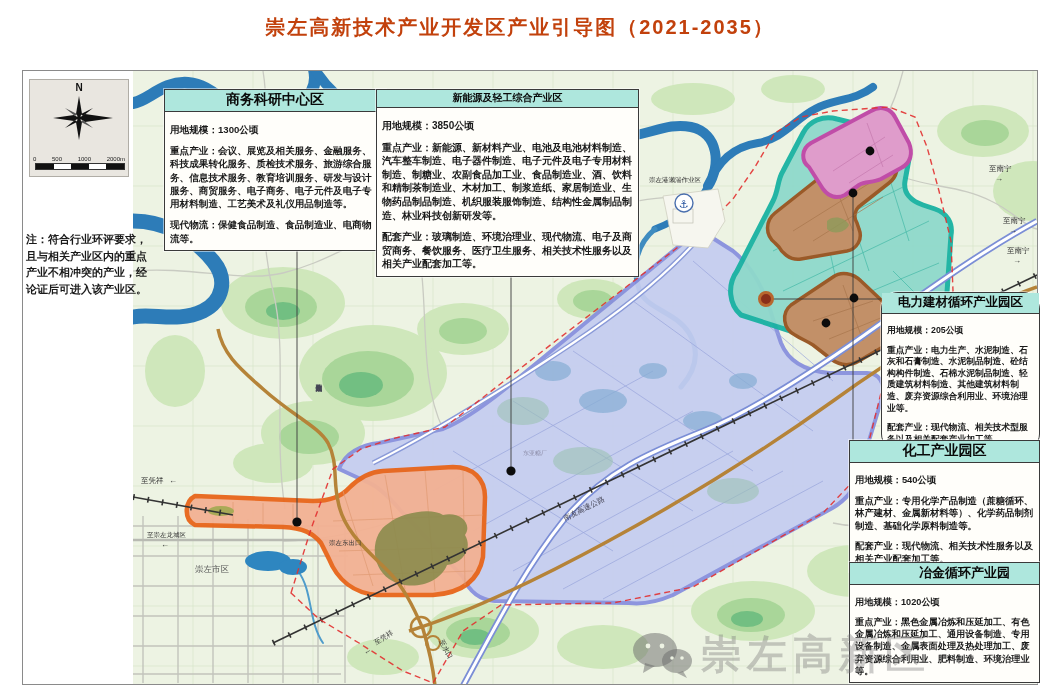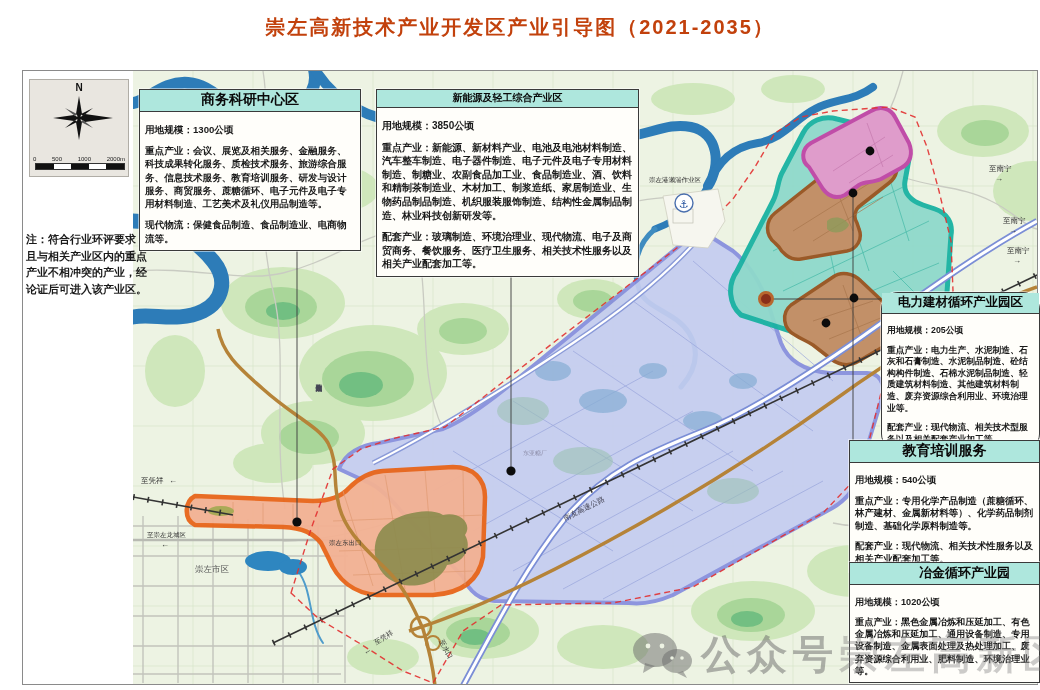--- a/index.html
+++ b/index.html
@@ -13,21 +13,21 @@
   .scale-ticks{position:absolute;left:3px;bottom:14px;width:92px;display:flex;justify-content:space-between;font-size:6px;color:#222;}
   .scale-bar{position:absolute;left:5px;bottom:6px;width:88px;height:5px;display:flex;border:0.5px solid #333;}
   .scale-bar span{flex:1;}
   .sb-b{background:#111;} .sb-w{background:#fff;}
   .note-text{position:absolute;left:3px;top:120px;width:126px;font-size:11px;font-weight:bold;line-height:1.5;color:#1a1a1a;margin-top:40px;}
   
   .ibox{position:absolute;background:#fffefa;border:1.6px solid #3a3a3a;z-index:20;box-shadow:0 0 0 1px rgba(255,255,255,.5);}
   .ibox .hd{background:#aee7dd;border-bottom:1.6px solid #3a3a3a;text-align:center;font-weight:bold;color:#0a0a0a;padding:1px 0 2px;}
   .ibox .bd{padding:3px 5px 4px;color:#1a1a1a;font-weight:bold;}
   .ibox .bd p{margin:8px 0 1px;}
-  #box-business{left:116px;top:18px;width:220px;} #box-business .hd{font-size:14px;} #box-business .bd{font-size:9.6px;line-height:1.38;}
+  #box-business{left:141px;top:18px;width:220px;} #box-business .hd{font-size:14px;} #box-business .bd{font-size:9.6px;line-height:1.38;}
   #box-newenergy{left:353px;top:18px;width:261px;} #box-newenergy .hd{font-size:10px;} #box-newenergy .bd{font-size:10px;line-height:1.36;}
   #box-power{left:858px;top:221px;width:157px;border-radius:17px;} #box-power .hd{font-size:12.5px;} #box-power .bd{font-size:8.8px;line-height:1.32;}
   #box-chemical{left:826px;top:369px;width:189px;} #box-chemical .hd{font-size:14px;} #box-chemical .bd{font-size:9.4px;line-height:1.34;}
   #box-metallurgy{left:826px;top:491px;width:189px;} #box-metallurgy .hd{font-size:13px;padding-left:40px;} #box-metallurgy .bd{font-size:9.2px;line-height:1.32;}
   
   .watermark{position:absolute;left:608px;top:556px;z-index:30;display:flex;align-items:center;pointer-events:none;color:rgba(105,105,105,0.5);}
   .watermark .wm-text{font-size:40px;font-weight:bold;letter-spacing:6px;white-space:nowrap;}
   .wm-ghost{color:rgba(120,120,120,0.38);}
   svg text{font-family:"Liberation Sans","DejaVu Sans",sans-serif;}
 </style>
@@ -282,21 +282,21 @@
         <span class="sb-w"></span>
         <span class="sb-b"></span>
     </div>
   </div>
   <div class="note-text">注：符合行业环评要求，且与相关产业区内的重点产业不相冲突的产业，经论证后可进入该产业区。</div>
 
   <div class="ibox" id="box-business">
     <div class="hd">商务科研中心区</div>
     <div class="bd">
       <p>用地规模：1300公顷</p>
-      <p>重点产业：会议、展览及相关服务、金融服务、科技成果转化服务、质检技术服务、旅游综合服务、信息技术服务、教育培训服务、研发与设计服务、商贸服务、蔗糖循环、电子元件及电子专用材料制造、工艺美术及礼仪用品制造等。</p>
+      <p>重点产业：会议、展览及相关服务、金融服务、科技成果转化服务、质检技术服务、旅游综合服务、信息技术服务、教育培训服务、研发与设计服务、商贸服务、电子商务、电子元件及电子专用材料制造、工艺美术及礼仪用品制造等。</p>
       <p>现代物流：保健食品制造、食品制造业、电商物流等。</p>
     </div>
   </div>
 
   <div class="ibox" id="box-newenergy">
     <div class="hd">新能源及轻工综合产业区</div>
     <div class="bd">
       <p>用地规模：3850公顷</p>
       <p>重点产业：新能源、新材料产业、电池及电池材料制造、汽车整车制造、电子器件制造、电子元件及电子专用材料制造、制糖业、农副食品加工业、食品制造业、酒、饮料和精制茶制造业、木材加工、制浆造纸、家居制造业、生物药品制品制造、机织服装服饰制造、结构性金属制品制造、林业科技创新研发等。</p>
       <p>配套产业：玻璃制造、环境治理业、现代物流、电子及商贸商务、餐饮服务、医疗卫生服务、相关技术性服务以及相关产业配套加工等。</p>
@@ -306,21 +306,21 @@
   <div class="ibox" id="box-power">
     <div class="hd">电力建材循环产业园区</div>
     <div class="bd">
       <p>用地规模：205公顷</p>
       <p>重点产业：电力生产、水泥制造、石灰和石膏制造、水泥制品制造、砼结构构件制造、石棉水泥制品制造、轻质建筑材料制造、其他建筑材料制造、废弃资源综合利用业、环境治理业等。</p>
       <p>配套产业：现代物流、相关技术型服务以及相关配套产业加工等。</p>
     </div>
   </div>
 
   <div class="ibox" id="box-chemical">
-    <div class="hd">教育培训服务</div>
+    <div class="hd">化工产业园区</div>
     <div class="bd">
       <p>用地规模：540公顷</p>
       <p>重点产业：专用化学产品制造（蔗糖循环、林产建材、金属新材料等）、化学药品制剂制造、基础化学原料制造等。</p>
       <p>配套产业：现代物流、相关技术性服务以及相关产业配套加工等。</p>
     </div>
   </div>
 
   <div class="ibox" id="box-metallurgy">
     <div class="hd">冶金循环产业园</div>
     <div class="bd">
@@ -337,17 +337,16 @@
         <ellipse cx="46" cy="31" rx="15" ry="12"></ellipse>
         <polygon points="52,41 56,48 46,43"></polygon>
       </g>
       <g fill="#edf3e3">
         <circle cx="17" cy="16" r="2.4"></circle>
           <circle cx="31" cy="16" r="2.4"></circle>
         <circle cx="41" cy="28" r="1.8"></circle>
           <circle cx="51" cy="28" r="1.8"></circle>
       </g>
     </svg>
-    <span class="wm-text">公众号</span>
     <span class="wm-text wm-ghost">崇左高新区</span>
   </div>
 
 </div>
 
 </body></html>

